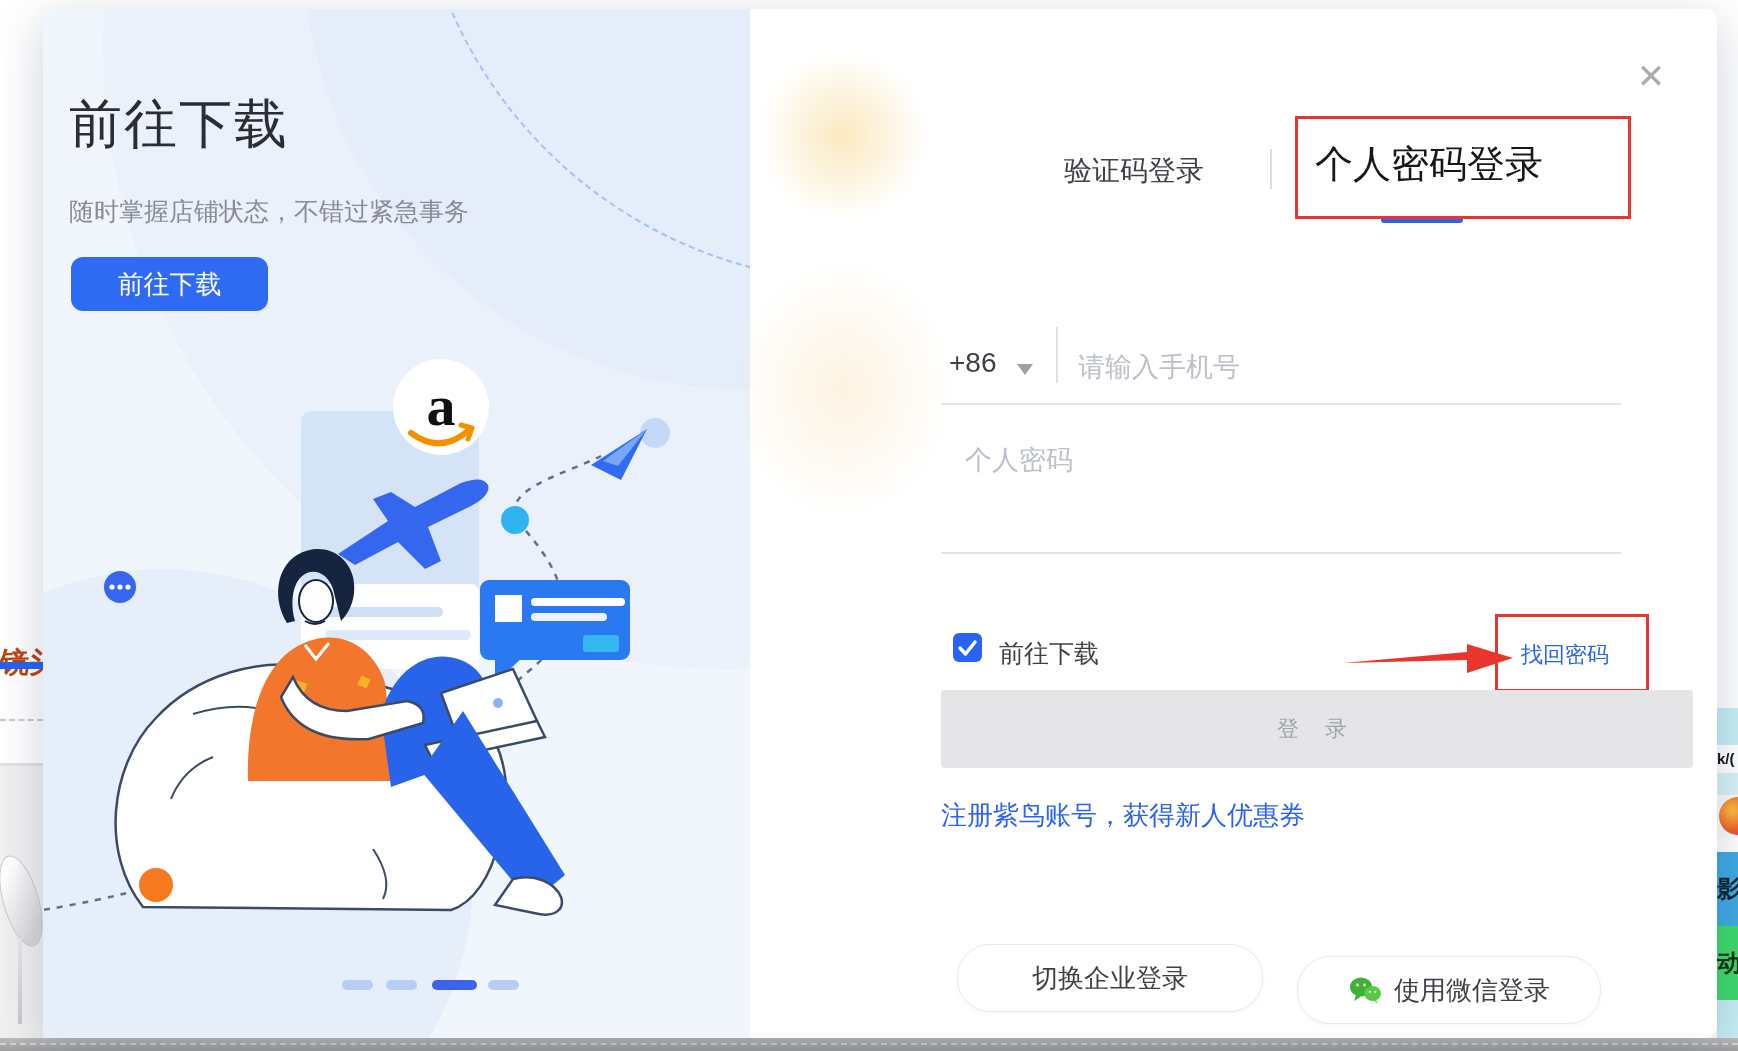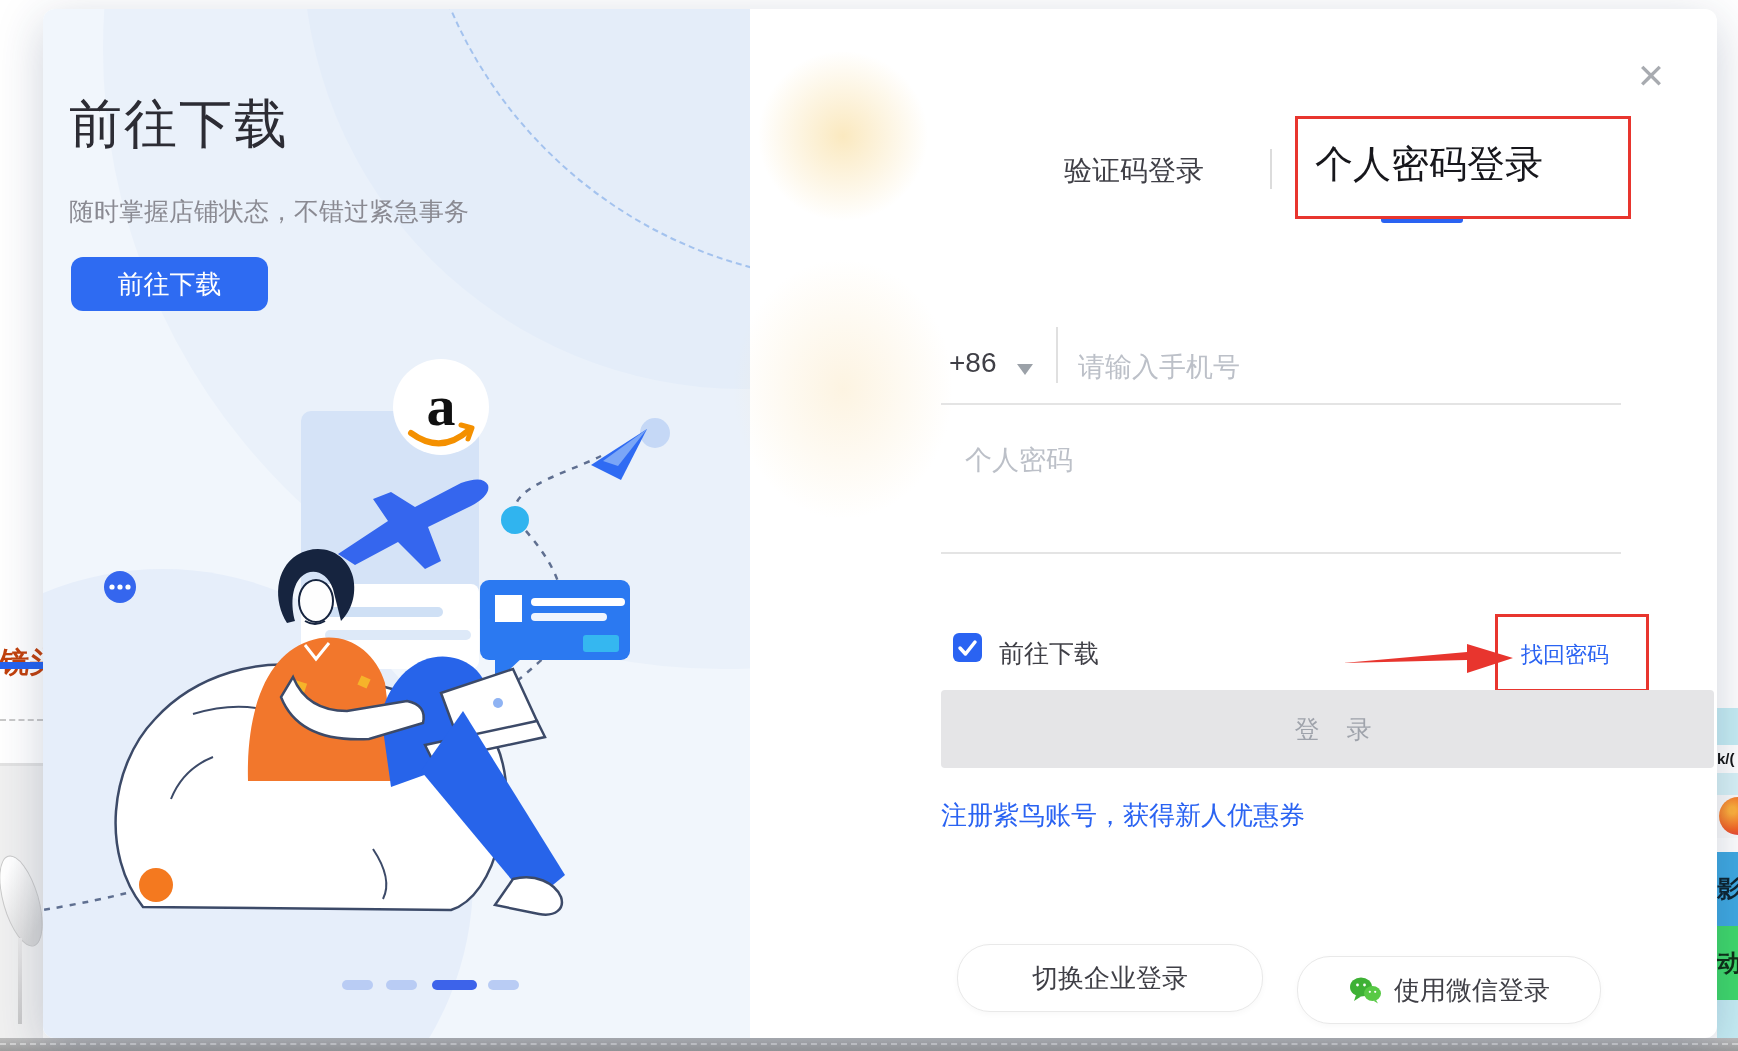--- a/index.html
+++ b/index.html
@@ -75,21 +75,21 @@
   .uline{height:2px;background:#e4e4e4;width:680px;left:898px;}
   .uline1{top:394px;} .uline2{top:543px;}
   .ph-pass{left:922px;top:433px;font-size:27px;color:#bcc0c8;}
 
   .checkbox{left:910px;top:624px;width:29px;height:29px;border-radius:6px;background:#2a63f2;cursor:pointer;}
   .remember{left:956px;top:628px;font-size:25px;color:#3f3f46;}
   .forgot{left:1478px;top:631px;font-size:22px;color:#2a63f2;cursor:pointer;font-family:Liberation Serif, serif;}
   .arrow-svg{left:1300px;top:628px;}
 
   .login-btn{left:898px;top:681px;width:752px;height:78px;background:#e5e5e7;border-radius:4px;
-    color:#9fa3ab;font-size:25px;letter-spacing:10px;display:flex;align-items:center;justify-content:center;padding-left:21px;}
+    color:#9fa3ab;font-size:22px;letter-spacing:10px;display:flex;align-items:center;justify-content:center;}
   .register{left:898px;top:789px;font-size:26px;color:#2a63f2;cursor:pointer;}
 
   .pill{top:935px;height:66px;border:1px solid #e9e9e9;border-radius:33px;background:#fff;
     box-shadow:0 2px 6px rgba(0,0,0,.03);display:flex;align-items:center;justify-content:center;
     font-size:26px;color:#3f3f46;cursor:pointer;gap:12px;}
   .pill1{left:914px;width:304px;}
   .pill2{left:1254px;width:302px;margin-top:12px;}
 
   .glow{pointer-events:none;border-radius:50%;}
   .glow1{left:715px;top:42px;width:170px;height:170px;

